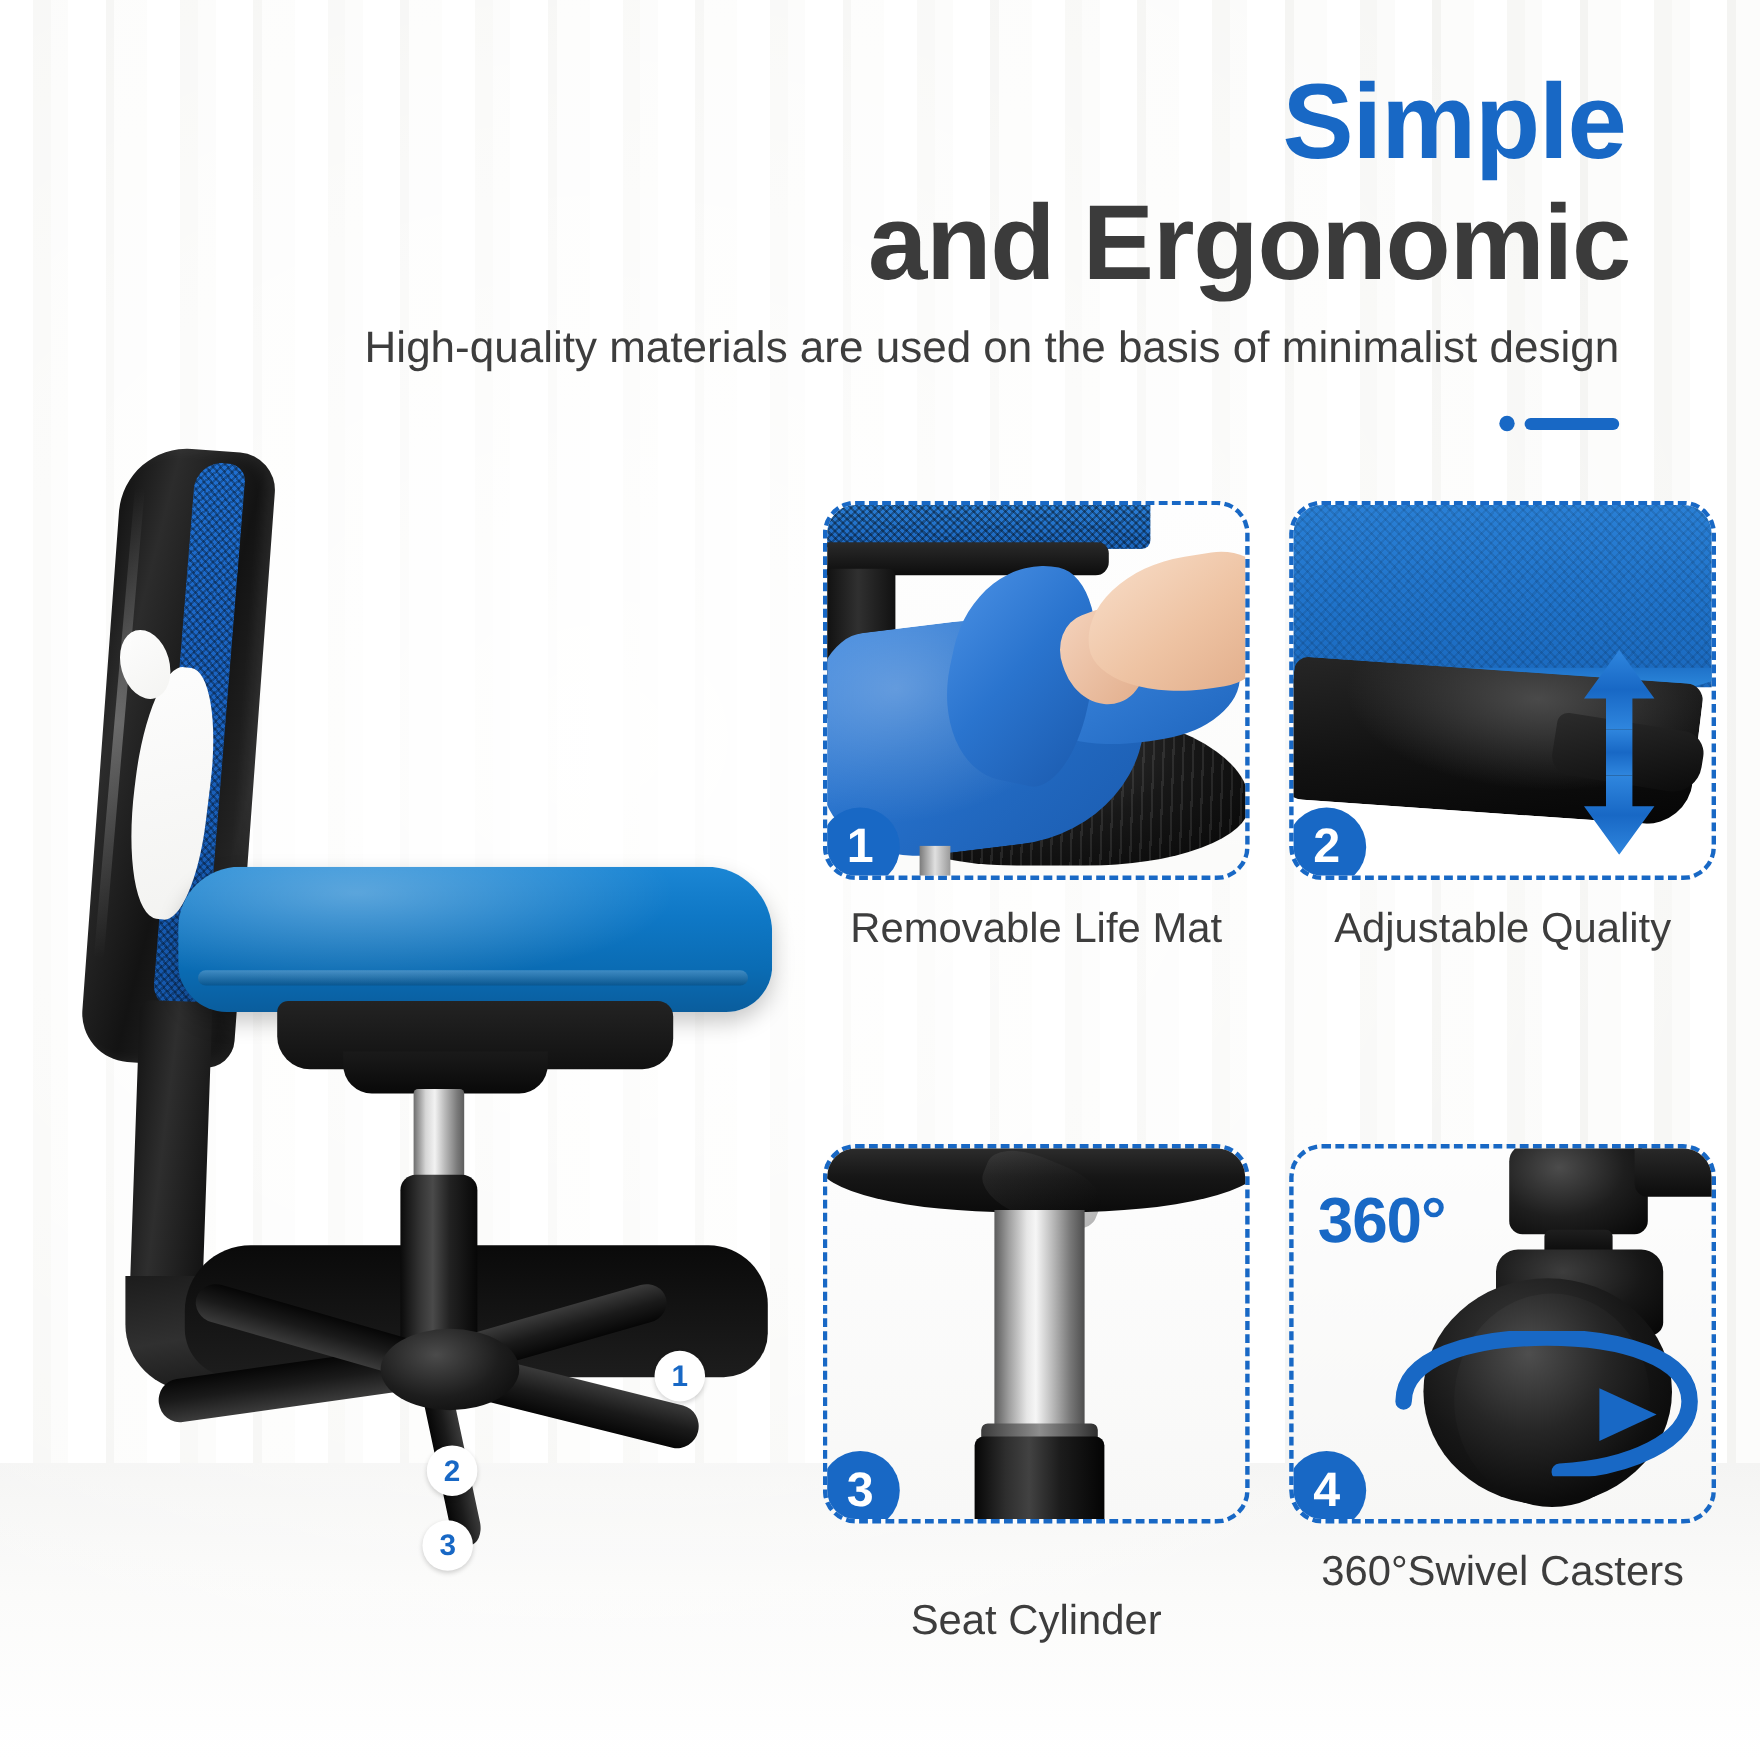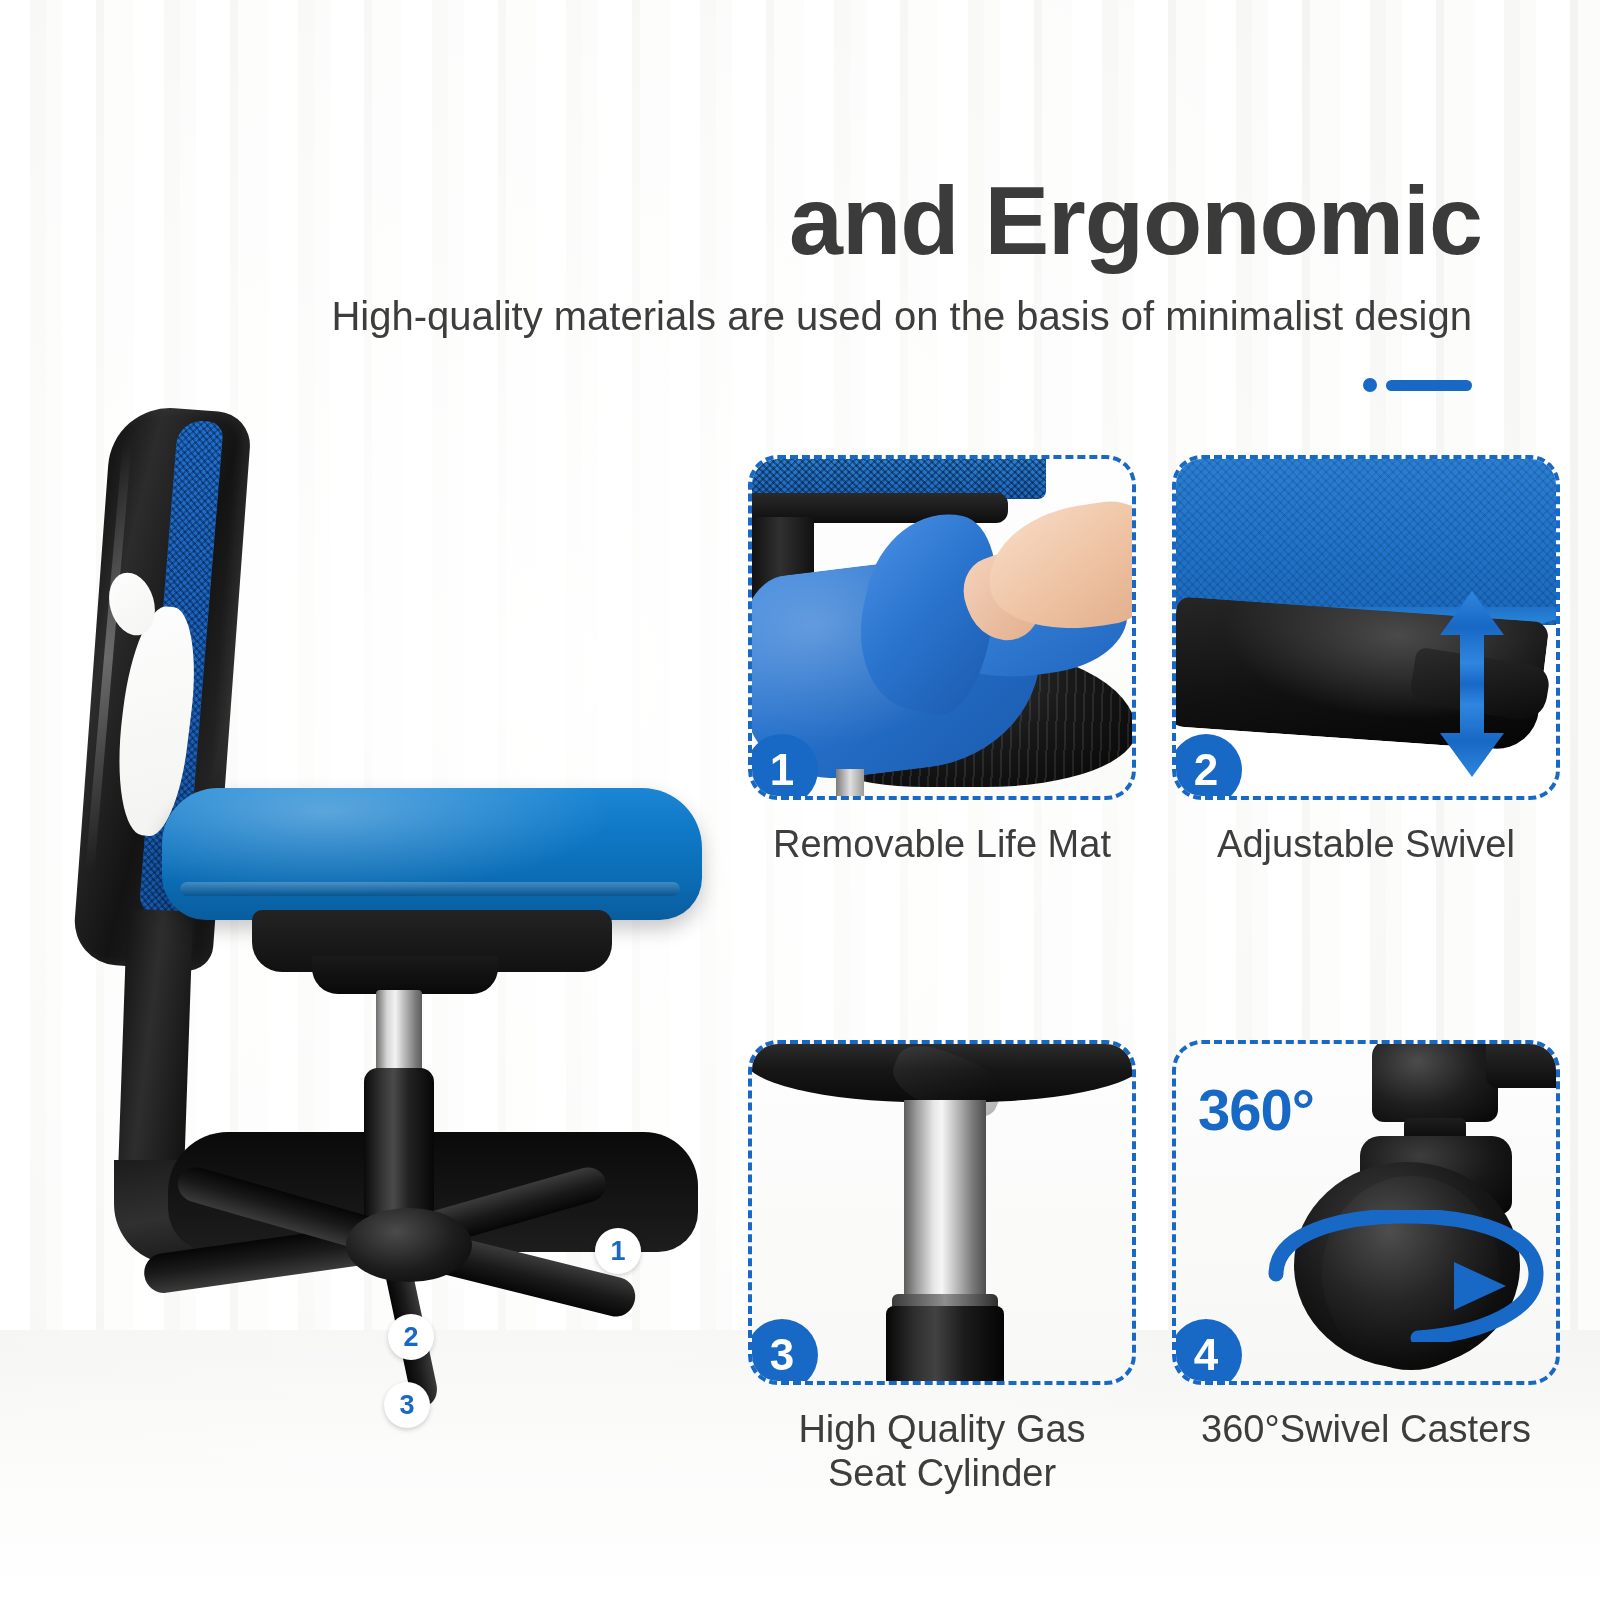--- a/index.html
+++ b/index.html
@@ -381,20 +381,21 @@
   .ar { display:block; }
 </style>
 </head>
 <body>
 
 <div id="backdrop"></div>
 <div id="backdrop-floor"></div>
 <div id="backdrop-glow"></div>
 
 <div id="header">
+  <div id="title-line1">Simple</div>
   <div id="title-line2">and Ergonomic</div>
   <div id="subtitle">High-quality materials are used on the basis of minimalist design</div>
   <div id="divider">
     <span class="dot"></span>
     <span class="bar"></span>
   </div>
 </div>
 
 <div id="chair">
 
@@ -467,36 +468,36 @@
               <stop offset="100%" stop-color="#2f86de"></stop>
             </linearGradient>
           </defs>
           <polygon class="ar" points="42,0 74,44 54,44 54,72 30,72 30,44 10,44" fill="url(#agrad)"></polygon>
           <rect class="ar" x="30" y="72" width="24" height="42" fill="url(#agrad)"></rect>
           <polygon class="ar" points="42,186 74,142 54,142 54,114 30,114 30,142 10,142" fill="url(#agrad)"></polygon>
         </svg>
       </div>
       <div class="badge">2</div>
     </div>
-    <div class="fcap">Adjustable Swivel</div>
+    <div class="fcap">Adjustable Quality</div>
   </div>
 
   <div class="feature">
     <div class="fbox" id="p3">
       <div class="fbox-inner">
         <div id="p3-plate"></div>
         <div id="p3-plate-rib"></div>
         <div id="p3-chrome"></div>
         <div id="p3-ring"></div>
         <div id="p3-blackbase"></div>
       </div>
       <div class="badge">3</div>
     </div>
     <div class="fcap">
-      <span>High Quality Gas</span><br>
+      <br>
       <span>Seat Cylinder</span>
     </div>
   </div>
 
   <div class="feature">
     <div class="fbox" id="p4">
       <div class="fbox-inner">
         <div id="p4-stem"></div>
         <div id="p4-stem2"></div>
         <div id="p4-neck"></div>

